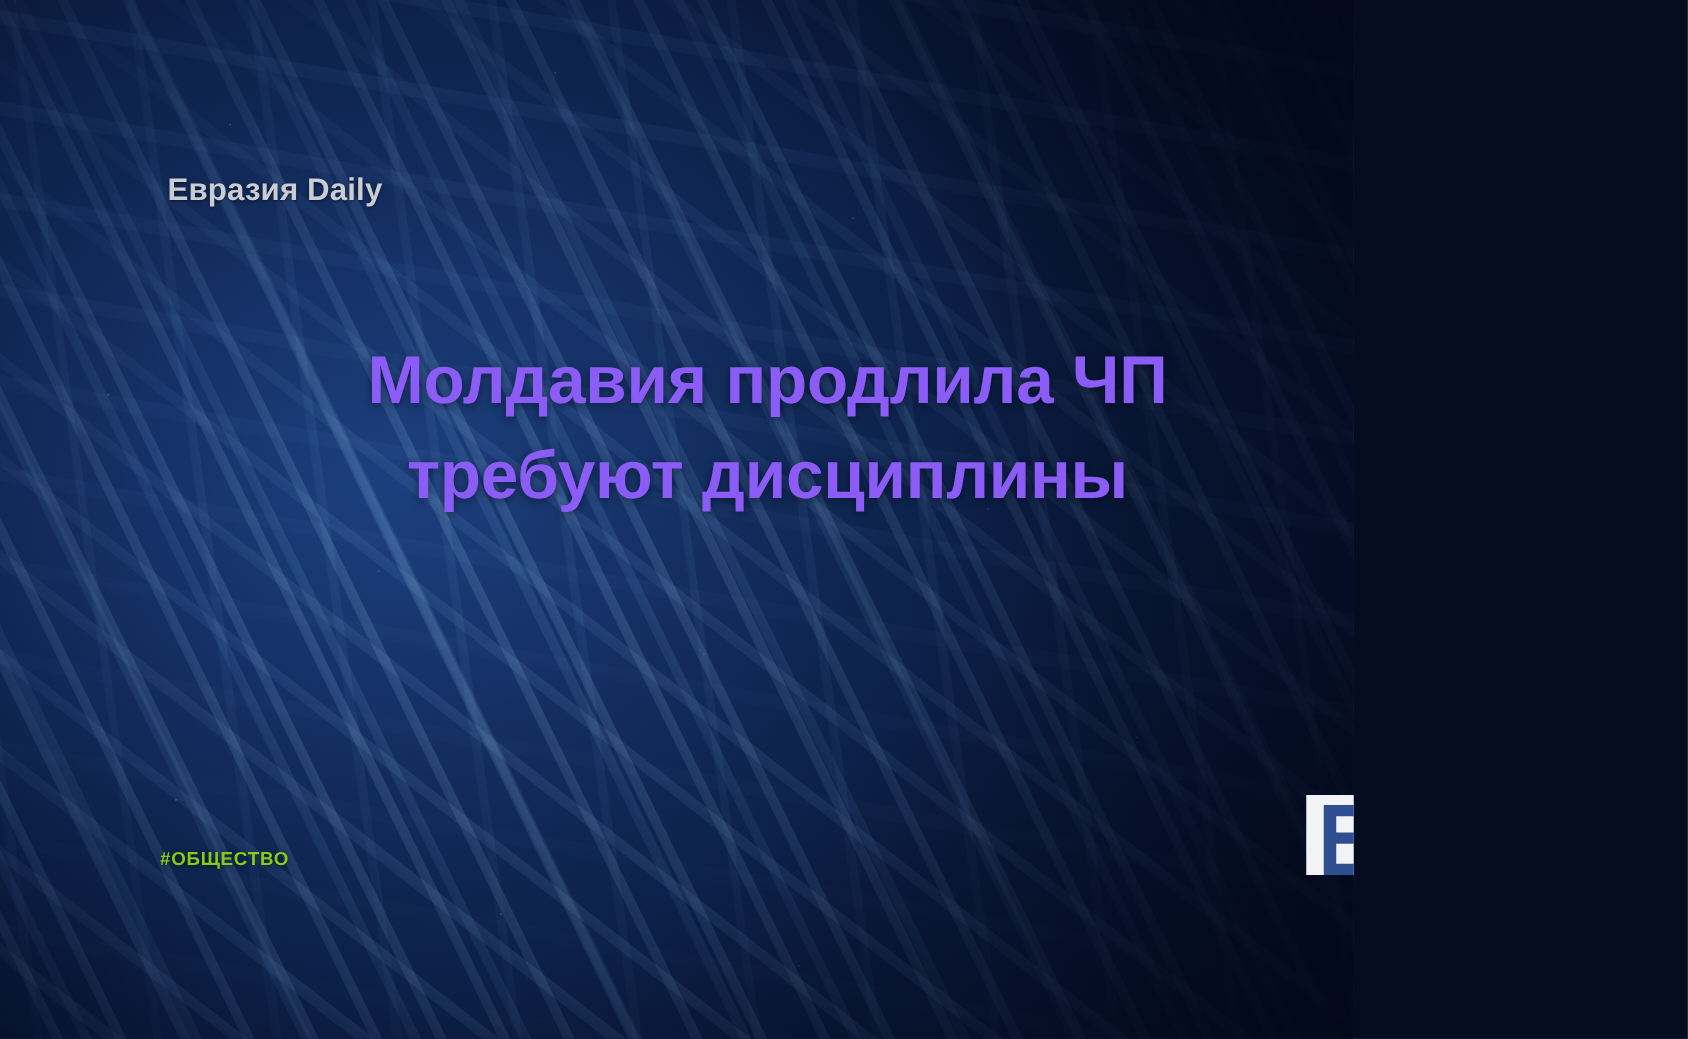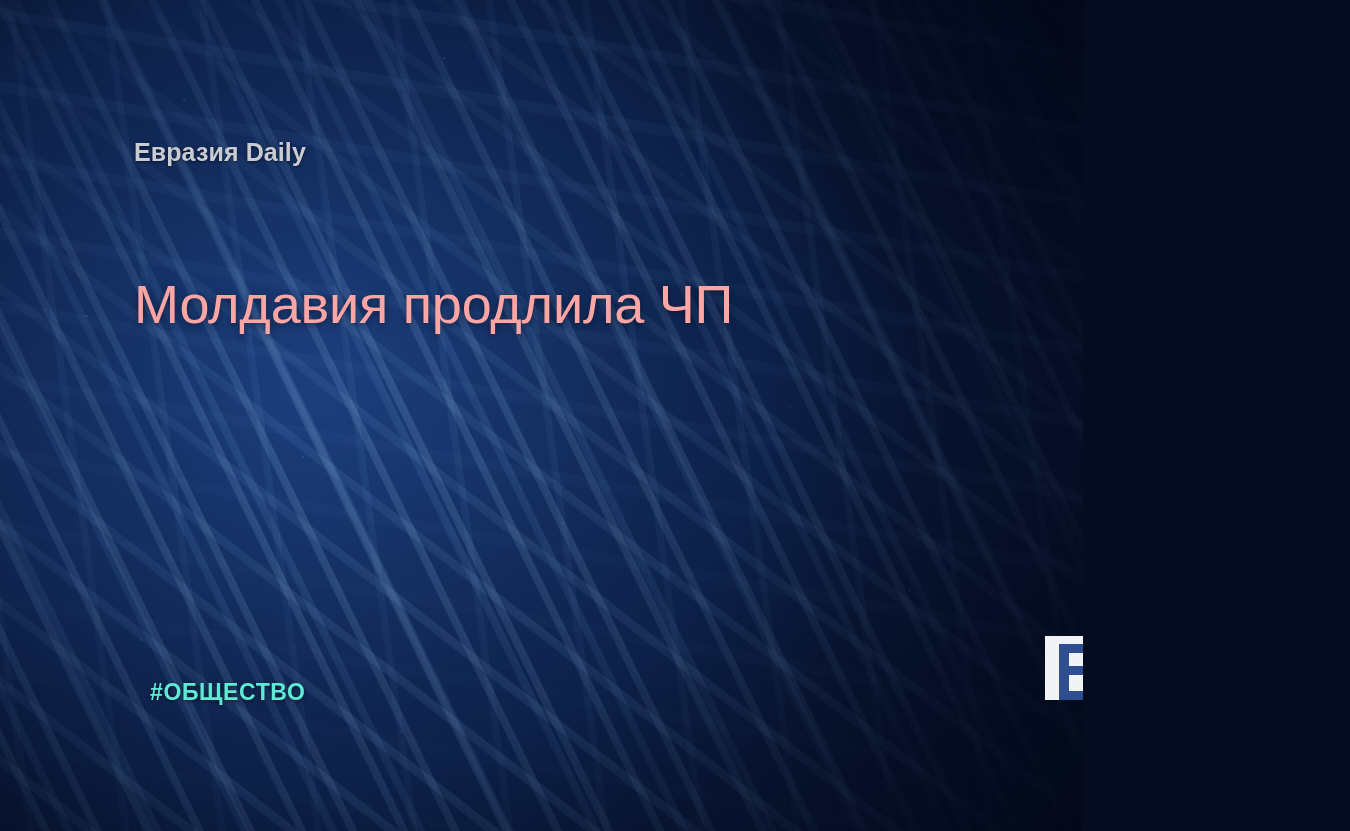--- a/index.html
+++ b/index.html
@@ -12,20 +12,21 @@
     background: #050c20;
     font-family: "Liberation Sans", "DejaVu Sans", sans-serif;
   }
 
   .card {
     position: relative;
     width: 1083px;
     height: 831px;
     overflow: hidden;
     background-color: #0b1c46;
+    text-align: center;
   }
 
   
 
   .bg-base {
     position: absolute;
     inset: 0;
     background:
       radial-gradient(ellipse 780px 700px at 30% 46%,
         #1d3f7e 0%,
@@ -178,40 +179,40 @@
     text-shadow: 0 1px 3px rgba(0,0,0,0.55);
     white-space: nowrap;
   }
 
   .headline {
     position: absolute;
     left: 134px;
     top: 266px;
     width: 960px;
     font-size: 54px;
-    font-weight: 400;
+    font-weight: 700;
     line-height: 76px;
-    color: #fca5a5;
+    color: #8b5cf6;
     letter-spacing: -0.2px;
     text-shadow: 0 2px 7px rgba(0,0,0,0.45);
   }
 
   .headline .hl-line {
     display: block;
     white-space: nowrap;
   }
 
   .tag {
     position: absolute;
-    left: 150px;
+    left: 128px;
     top: 679px;
-    font-size: 23px;
+    font-size: 15px;
     font-weight: 700;
     letter-spacing: 0.6px;
-    color: #5eead4;
+    color: #84cc16;
     text-shadow: 0 1px 4px rgba(0,0,0,0.5);
     white-space: nowrap;
   }
 
   
 
   .logo {
     position: absolute;
     left: 1045px;
     top: 628px;
@@ -254,20 +255,21 @@
   <div class="speckle"></div>
   <div class="bg-vignette"></div>
   <div class="bg-corner-dark"></div>
 
   <div class="content">
 
     <div class="brand">Евразия Daily</div>
 
     <div class="headline">
       <span class="hl-line">Молдавия продлила ЧП</span>
+      <span class="hl-line">требуют дисциплины</span>
     </div>
 
     <div class="tag">#ОБЩЕСТВО</div>
 
     <div class="logo">
       <div class="logo-tile tile-e"></div>
       <div class="logo-tile tile-a"></div>
       <div class="logo-tile tile-d1"></div>
       <div class="logo-tile tile-d2"></div>
 

